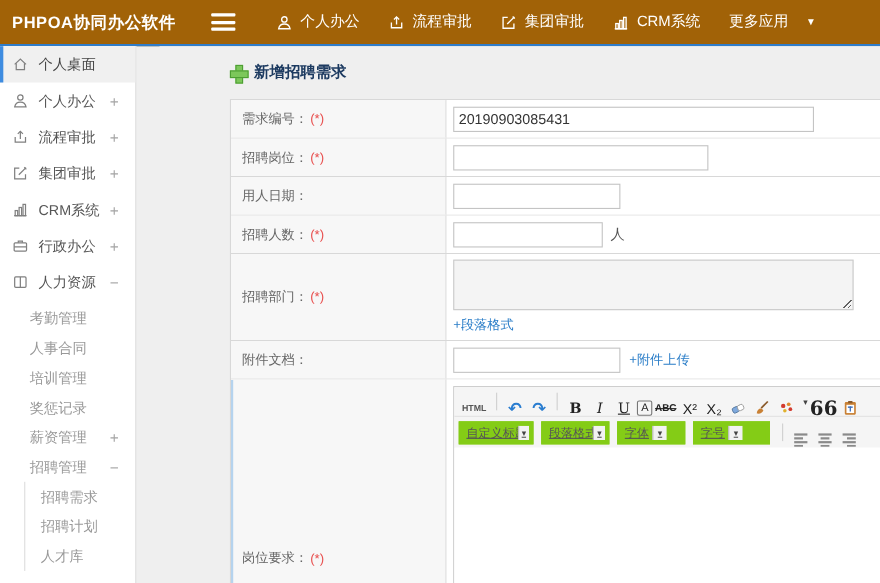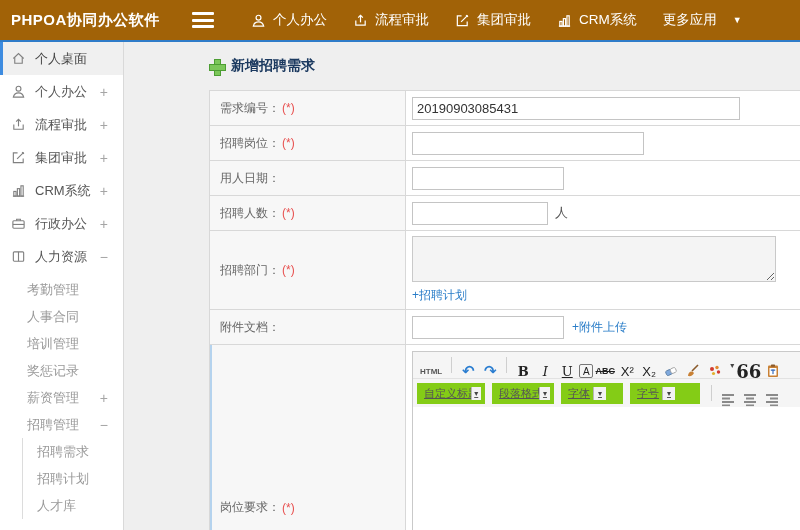--- a/index.html
+++ b/index.html
@@ -279,21 +279,21 @@
       </div>
     </div>
 
     <div class="form-row" style="min-height:65px">
       <div class="label-cell">
         <span>招聘部门：</span>
         <span class="req">(*)</span>
       </div>
       <div class="value-cell col">
         <textarea class="dept" readonly="" style=""></textarea>
-        <a class="blue-link">+招聘计划</a>
+        <a class="blue-link">+段落格式</a>
       </div>
     </div>
 
     <div class="form-row">
       <div class="label-cell">
         <span>附件文档：</span>
       </div>
       <div class="value-cell">
         <input type="text" class="w150" value="" style="">
         <a class="blue-link ml8">+附件上传</a>

